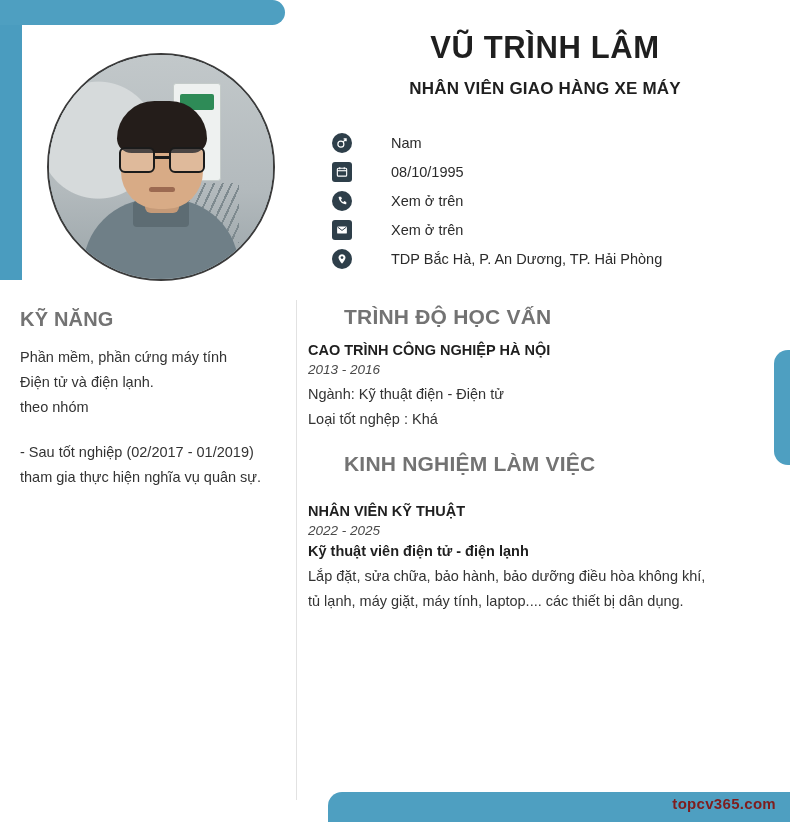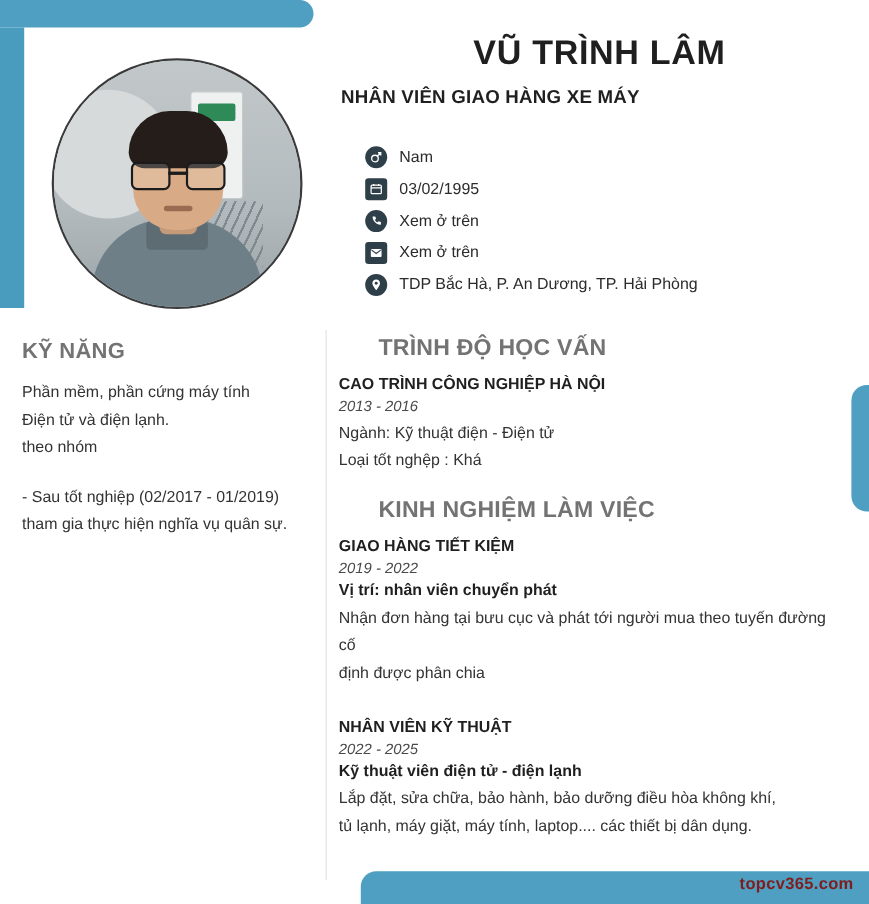--- a/index.html
+++ b/index.html
@@ -221,37 +221,39 @@
     font-size: 31px;
     font-weight: bold;
     color: #1f1f1f;
     letter-spacing: 0.6px;
   }
   .job-title {
     position: absolute;
     left: 310px;
     top: 79px;
     width: 470px;
+    text-align: center;
     font-size: 17px;
     font-weight: bold;
     color: #1f1f1f;
     letter-spacing: 0.2px;
   }
 
   .contact-list {
     position: absolute;
     left: 332px;
     top: 128px;
     width: 440px;
   }
   .contact-row {
     display: flex;
     align-items: center;
     height: 29px;
     margin-bottom: 0px;
+    gap: 28px;
   }
   .contact-icon {
     width: 20px;
     height: 20px;
     margin-right: 11px;
     flex: 0 0 20px;
     display: flex;
     align-items: center;
     justify-content: center;
     border-radius: 50%;
@@ -395,21 +397,21 @@
       </div>
 
       <div class="contact-row">
         <span class="contact-icon square">
           <svg viewBox="0 0 16 16" width="12" height="12" aria-hidden="true">
             <rect x="1.8" y="3" width="12.4" height="10.5" rx="1.3" fill="none" stroke="#ffffff" stroke-width="1.5"></rect>
             <path d="M1.8 6.3 H14.2" stroke="#ffffff" stroke-width="1.5"></path>
             <path d="M5 1.8 V4.2 M11 1.8 V4.2" stroke="#ffffff" stroke-width="1.5"></path>
           </svg>
         </span>
-        <span class="contact-text">03/02/1995</span>
+        <span class="contact-text">08/10/1995</span>
       </div>
 
       <div class="contact-row">
         <span class="contact-icon">
           <svg viewBox="0 0 16 16" width="11" height="11" aria-hidden="true">
             <path d="M3 2.5 L6 2.5 L7.2 5.6 L5.6 6.8 C6.3 8.5 7.5 9.7 9.2 10.4 L10.4 8.8 L13.5 10 L13.5 13 C13.5 13.4 13.2 13.7 12.7 13.6 C7.2 12.9 3.1 8.8 2.4 3.3 C2.3 2.8 2.6 2.5 3 2.5 Z" fill="#ffffff"></path>
           </svg>
         </span>
         <span class="contact-text">Xem ở trên</span>
       </div>
@@ -464,27 +466,20 @@
         <p class="entry-org">CAO TRÌNH CÔNG NGHIỆP HÀ NỘI</p>
         <p class="entry-date">2013 - 2016</p>
         <p class="entry-line">Ngành: Kỹ thuật điện - Điện tử</p>
         <p class="entry-line">Loại tốt nghệp : Khá</p>
       </div>
     </div>
 
     <div class="section-block">
       <div class="section-title right">KINH NGHIỆM LÀM VIỆC</div>
 
-      <div class="entry">
-        <p class="entry-org">GIAO HÀNG TIẾT KIỆM</p>
-        <p class="entry-date">2019 - 2022</p>
-        <p class="entry-role">Vị trí: nhân viên chuyển phát</p>
-        <p class="entry-line">Nhận đơn hàng tại bưu cục và phát tới người mua theo tuyến đường cố</p>
-        <p class="entry-line">định được phân chia</p>
-      </div>
 
       <div class="spacer-14"></div>
 
       <div class="entry">
         <p class="entry-org">NHÂN VIÊN KỸ THUẬT</p>
         <p class="entry-date">2022 - 2025</p>
         <p class="entry-role">Kỹ thuật viên điện tử - điện lạnh</p>
         <p class="entry-line">Lắp đặt, sửa chữa, bảo hành, bảo dưỡng điều hòa không khí,</p>
         <p class="entry-line">tủ lạnh, máy giặt, máy tính, laptop.... các thiết bị dân dụng.</p>
       </div>

